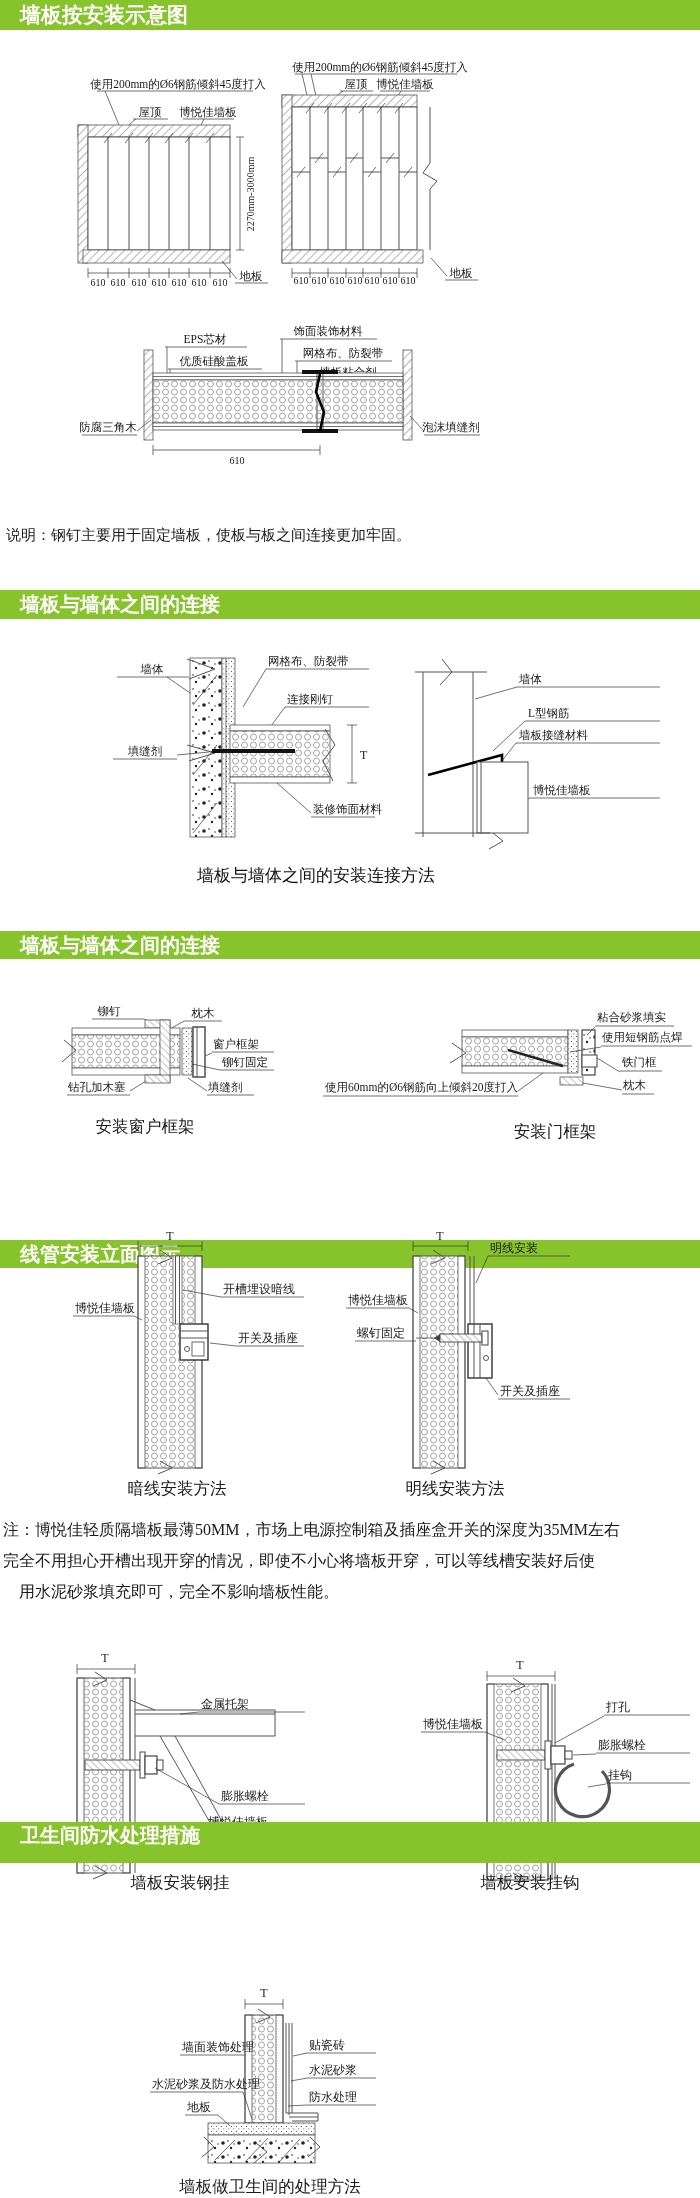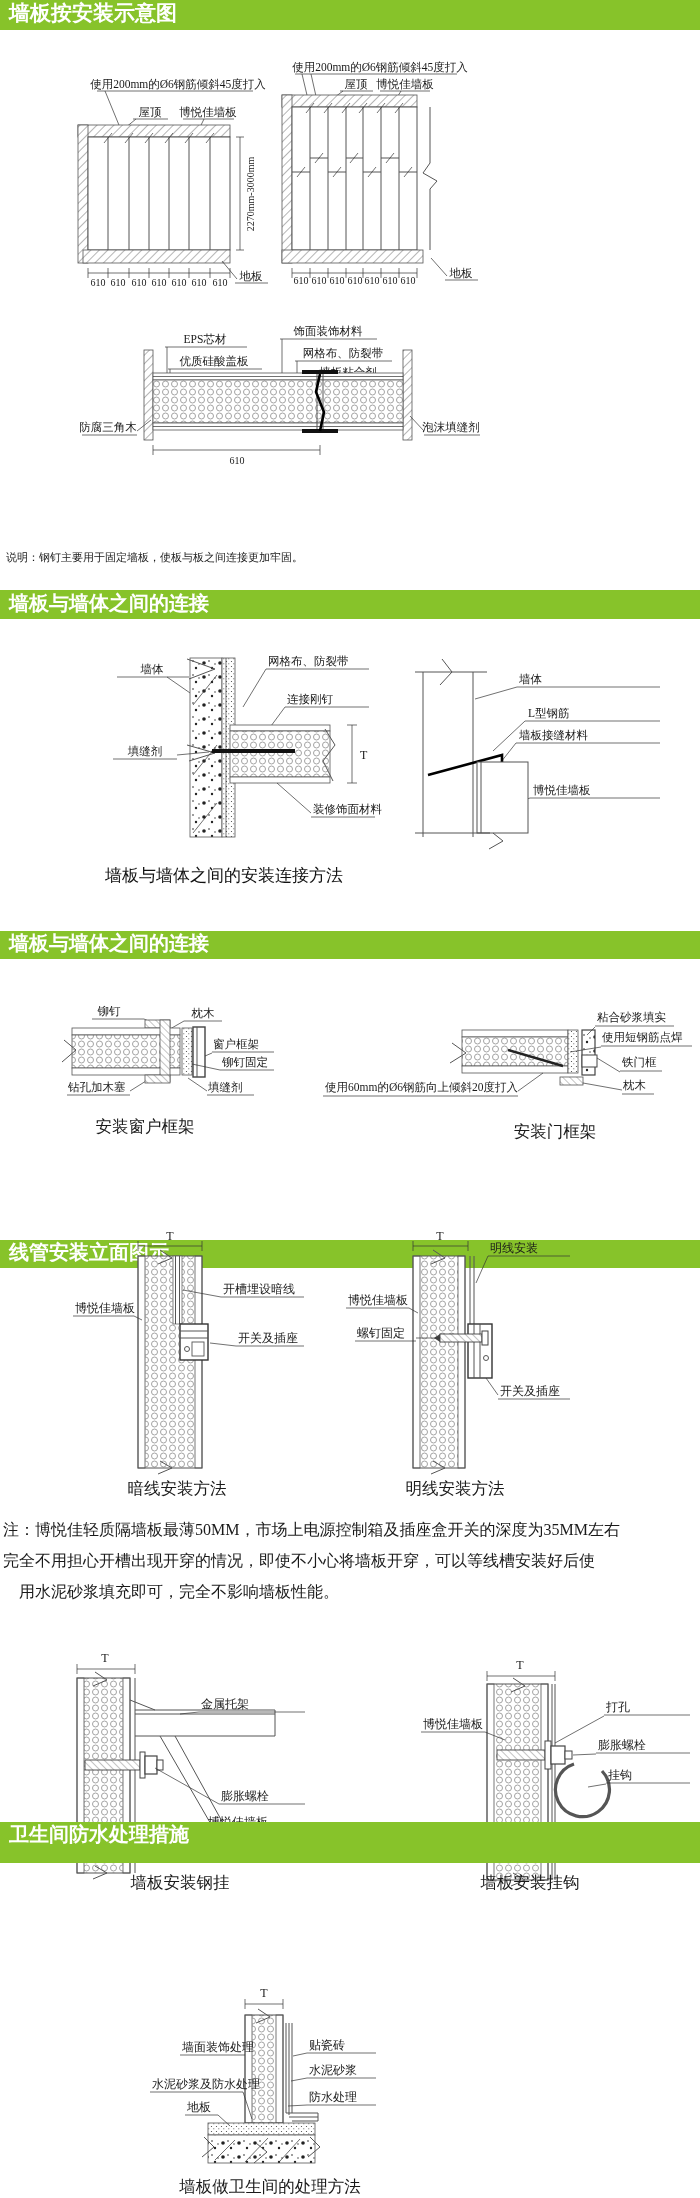--- a/index.html
+++ b/index.html
@@ -1,28 +1,28 @@
 <!DOCTYPE html>
 <html><head>
 <meta charset="utf-8">
 <style>
   html,body{margin:0;padding:0;background:#fff}
   #page{position:relative;width:700px;height:2198px;background:#fff;overflow:hidden;font-family:"Liberation Sans",sans-serif}
-  .bar{position:absolute;left:0;width:700px;background:#87c32a;color:#fff;font-weight:bold;font-size:20px;padding-left:9px;box-sizing:border-box;font-family:Liberation Mono, monospace}
+  .bar{position:absolute;left:0;width:700px;background:#87c32a;color:#fff;font-weight:bold;font-size:20px;padding-left:20px;box-sizing:border-box;font-family:Liberation Sans, sans-serif}
   .diag{position:absolute}
   .diag text{font-family:"Liberation Serif",serif;fill:#1a1a1a}
   .t10{font-size:10px}.t11{font-size:11.5px}.t12{font-size:12px}
   .cap{font-size:16.5px;fill:#111}
   .mid{text-anchor:middle}
   .ln{stroke:#333;stroke-width:.7;fill:none}
   .ln2{stroke:#555;stroke-width:1;fill:none}
   .thk{stroke:#000;stroke-width:2.6;fill:none}
   .pnl{fill:#fff;stroke:#555;stroke-width:1}
   .note{position:absolute;color:#1a1a1a;font-family:"Liberation Serif",serif}
-  .capdiv{position:absolute;text-align:left;font-size:17px;color:#111;font-family:"Liberation Serif",serif}
+  .capdiv{position:absolute;text-align:right;font-size:17px;color:#111;font-family:"Liberation Serif",serif}
 </style>
 </head>
 <body>
 
 <div id="page">
 
 <svg width="0" height="0" style="position:absolute">
 <defs>
 <pattern id="pHatch" width="6" height="6" patternUnits="userSpaceOnUse" patternTransform="rotate(45)">
           <rect width="6" height="6" fill="#fff"></rect>
@@ -200,21 +200,21 @@
       <polyline class="ln" points="57,131 71,120"></polyline>
   <text class="t11 mid" x="371" y="131">泡沫填缝剂</text>
   <line class="ln" x1="344" y1="135" x2="400" y2="135"></line>
       <polyline class="ln" points="344,131 330,116"></polyline>
   <line class="ln" x1="73" y1="150" x2="240" y2="150"></line>
       <line class="ln" x1="73" y1="145" x2="73" y2="155"></line>
       <line class="ln" x1="240" y1="145" x2="240" y2="155"></line>
   <text class="t10 mid" x="157" y="164">610</text>
 </svg>
 
-<div class="note" style="left:6px;top:550px;font-size:11px">说明：钢钉主要用于固定墙板，使板与板之间连接更加牢固。</div>
+<div class="note" style="left:6px;top:526px;font-size:15px">说明：钢钉主要用于固定墙板，使板与板之间连接更加牢固。</div>
 
 <div class="bar" style="top:590;height:29px;line-height:29px;top:590px">墙板与墙体之间的连接</div>
 
 <svg class="diag" style="left:105px;top:645px" width="280" height="200" viewBox="0 0 280 200">
   <text class="t11 mid" x="47" y="28">墙体</text>
   <line class="ln" x1="12" y1="32" x2="84" y2="32"></line>
       <polyline class="ln" points="62,32 88,50"></polyline>
   <rect x="85" y="13" width="32" height="179" fill="url(#pSpeck)" stroke="#555" stroke-width=".8"></rect>
   <line class="ln" x1="88" y1="60" x2="112" y2="30"></line>
       <line class="ln" x1="88" y1="130" x2="112" y2="100"></line>

